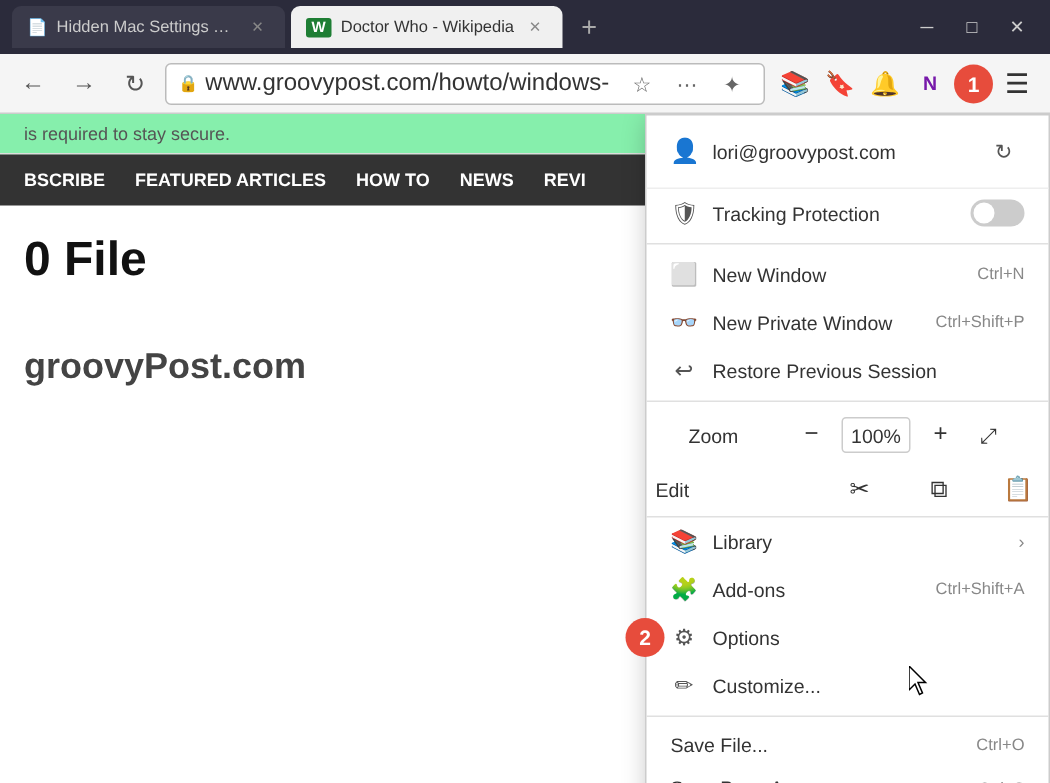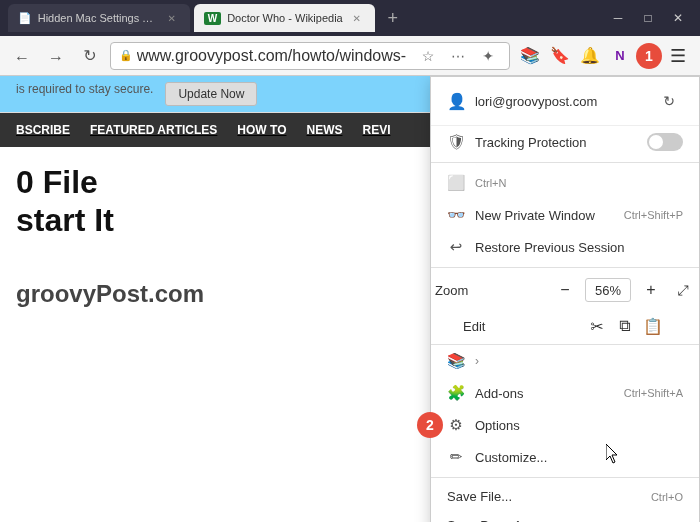--- a/index.html
+++ b/index.html
@@ -101,40 +101,40 @@
 
     
     .website-bg {
       position: absolute; top: 0; left: 0;
       width: 100%; height: 100%;
       background: white;
     }
 
     
     .update-bar {
-      background: #7dd3fc;
+      background: #86efac;
       border-bottom: 1px solid #ddd;
       padding: 6px 16px;
-      display: flex; align-items: flex-start; gap: 12px;
+      display: flex; align-items: flex-end; gap: 28px;
       font-size: 12px; color: #555;
     }
     .update-btn {
       background: #ddd;
       border: 1px solid #bbb;
       border-radius: 3px;
       padding: 4px 12px;
       font-size: 12px; color: #333;
       cursor: pointer;
     }
 
     
     .site-nav {
       background: #333;
       padding: 10px 16px;
-      display: flex; gap: 20px; align-items: center; text-decoration: underline;
+      display: flex; gap: 20px; align-items: center;
     }
     .site-nav-item {
       color: white; font-size: 12px; font-weight: bold;
       cursor: pointer; text-transform: uppercase;
     }
     .site-heading {
       font-size: 32px; font-weight: bold; color: #111;
       line-height: 1.2;
     }
     .site-footer-logo {
@@ -210,21 +210,21 @@
     }
     .ff-toggle-knob {
       width: 14px; height: 14px; background: white; border-radius: 50%;
       position: absolute; top: 2px; left: 2px;
       transition: left 0.2s;
     }
 
     
     .ff-zoom-row {
       display: flex; align-items: center;
-      padding: 6px 4px; gap: 8px;
+      padding: 6px 28px; gap: 8px;
     }
     .ff-zoom-label { font-size: 13px; color: #333; flex: 1; }
     .ff-zoom-minus, .ff-zoom-plus {
       width: 24px; height: 24px; border-radius: 3px;
       display: flex; align-items: center; justify-content: center;
       cursor: pointer; font-size: 16px; color: #333;
     }
     .ff-zoom-pct {
       width: 46px; height: 24px;
       border: 1px solid #ccc; border-radius: 3px;
@@ -233,21 +233,21 @@
     }
     .ff-zoom-expand {
       width: 24px; height: 24px; border-radius: 3px;
       display: flex; align-items: center; justify-content: center;
       cursor: pointer; font-size: 14px; color: #333;
     }
 
     
     .ff-edit-row {
       display: flex; align-items: center;
-      padding: 4px 32px; gap: 0; border-bottom: 1px solid #e0e0e0;
+      padding: 4px 6px; gap: 25px; border-bottom: 1px solid #e0e0e0;
     }
     .ff-edit-label { font-size: 13px; color: #333; flex: 1; }
     .ff-edit-btn {
       width: 28px; height: 28px; border-radius: 3px;
       display: flex; align-items: center; justify-content: center;
       cursor: pointer; font-size: 16px; color: #333;
     }
 
     
     .step-badge {
@@ -305,36 +305,34 @@
       <div class="hamburger-btn">☰</div>
     </div>
   </div>
 
   <div class="page-area">
 
     <div class="website-bg">
 
       <div class="update-bar">
         <span>is required to stay secure.</span>
-        <button class="update-btn">Update Now</button>
       </div>
 
       <div class="site-nav">
         <span class="site-nav-item">BSCRIBE</span>
         <span class="site-nav-item">FEATURED ARTICLES</span>
         <span class="site-nav-item">HOW TO</span>
         <span class="site-nav-item">NEWS</span>
         <span class="site-nav-item">REVI</span>
       </div>
 
       <div class="site-layout">
         <div class="site-main">
           <div class="site-heading">
             <div>0 File</div>
-            <div>start It</div>
           </div>
           <div class="site-footer-logo">groovyPost.com</div>
         </div>
         <div class="site-sidebar">
           <div class="sidebar-box">
             <div style="color:#ccc;font-size:11px;">
               <div>Test Yo...</div>
               <div>Deskto...</div>
             </div>
           </div>
@@ -359,53 +357,55 @@
         <span class="ff-menu-label">Tracking Protection</span>
         <div class="ff-toggle">
           <div class="ff-toggle-knob"></div>
         </div>
       </div>
 
       <div class="ff-divider"></div>
 
       <div class="ff-menu-item">
         <span class="ff-menu-icon">⬜</span>
+        <span class="ff-menu-label">New Window</span>
         <span class="ff-menu-shortcut">Ctrl+N</span>
       </div>
 
       <div class="ff-menu-item">
         <span class="ff-menu-icon">👓</span>
         <span class="ff-menu-label">New Private Window</span>
         <span class="ff-menu-shortcut">Ctrl+Shift+P</span>
       </div>
 
       <div class="ff-menu-item">
         <span class="ff-menu-icon">↩</span>
         <span class="ff-menu-label">Restore Previous Session</span>
       </div>
 
       <div class="ff-divider"></div>
 
       <div class="ff-zoom-row">
         <span class="ff-zoom-label">Zoom</span>
         <div class="ff-zoom-minus">−</div>
-        <div class="ff-zoom-pct">56%</div>
+        <div class="ff-zoom-pct">100%</div>
         <div class="ff-zoom-plus">+</div>
         <div class="ff-zoom-expand">⤢</div>
       </div>
 
       <div class="ff-edit-row">
         <span class="ff-edit-label">Edit</span>
         <div class="ff-edit-btn">✂</div>
         <div class="ff-edit-btn">⧉</div>
         <div class="ff-edit-btn">📋</div>
       </div>
 
       <div class="ff-menu-item">
         <span class="ff-menu-icon">📚</span>
+        <span class="ff-menu-label">Library</span>
         <span class="ff-menu-arrow">›</span>
       </div>
 
       <div class="ff-menu-item">
         <span class="ff-menu-icon">🧩</span>
         <span class="ff-menu-label">Add-ons</span>
         <span class="ff-menu-shortcut">Ctrl+Shift+A</span>
       </div>
 
       <div class="ff-menu-item" style="position:relative;">

